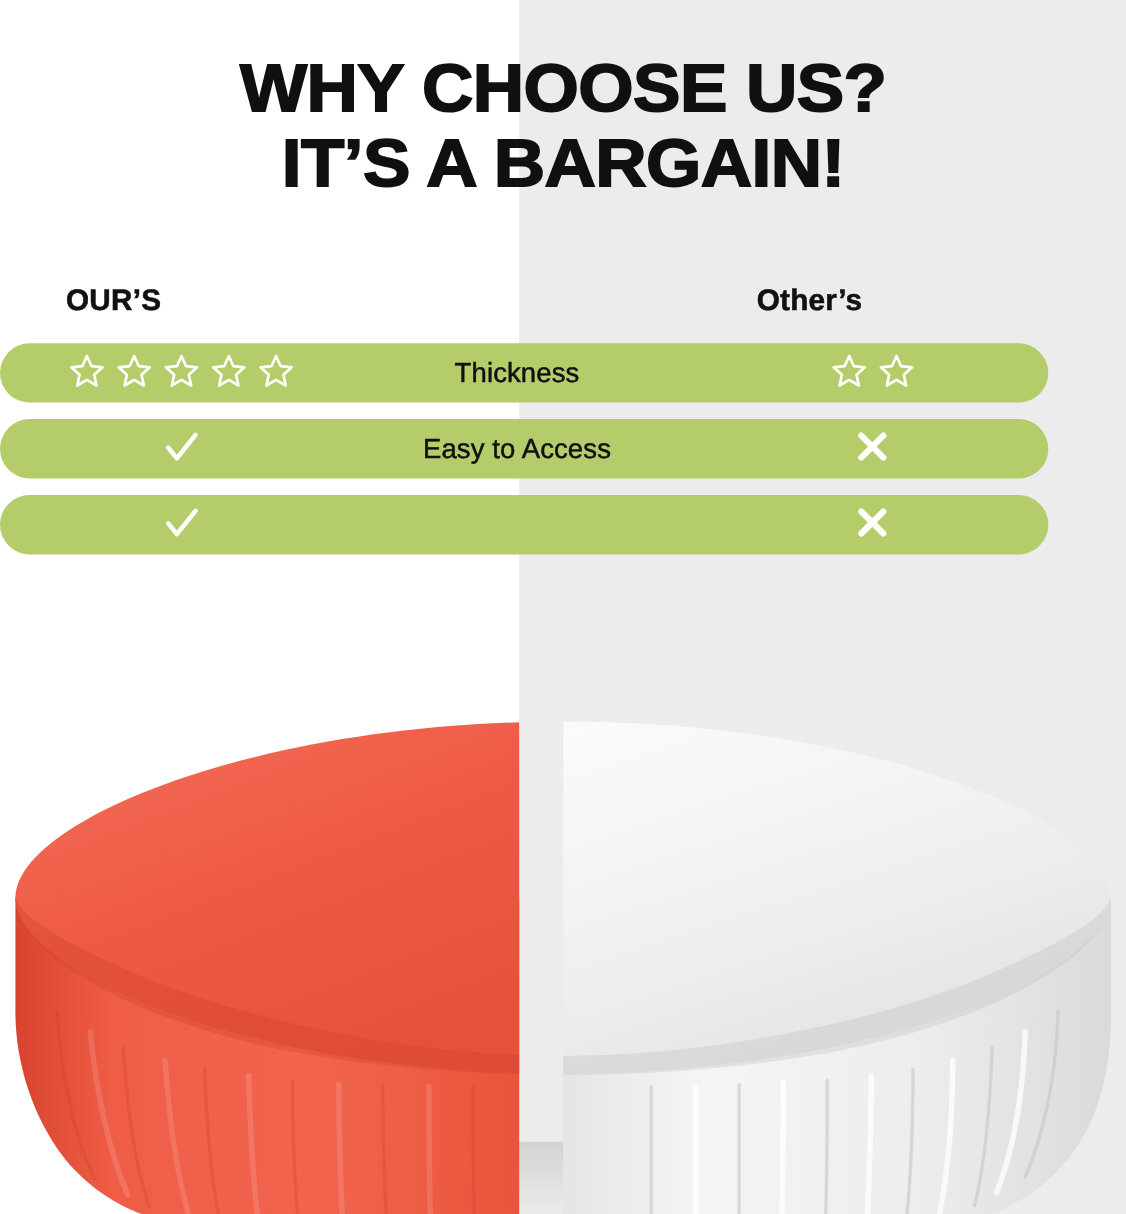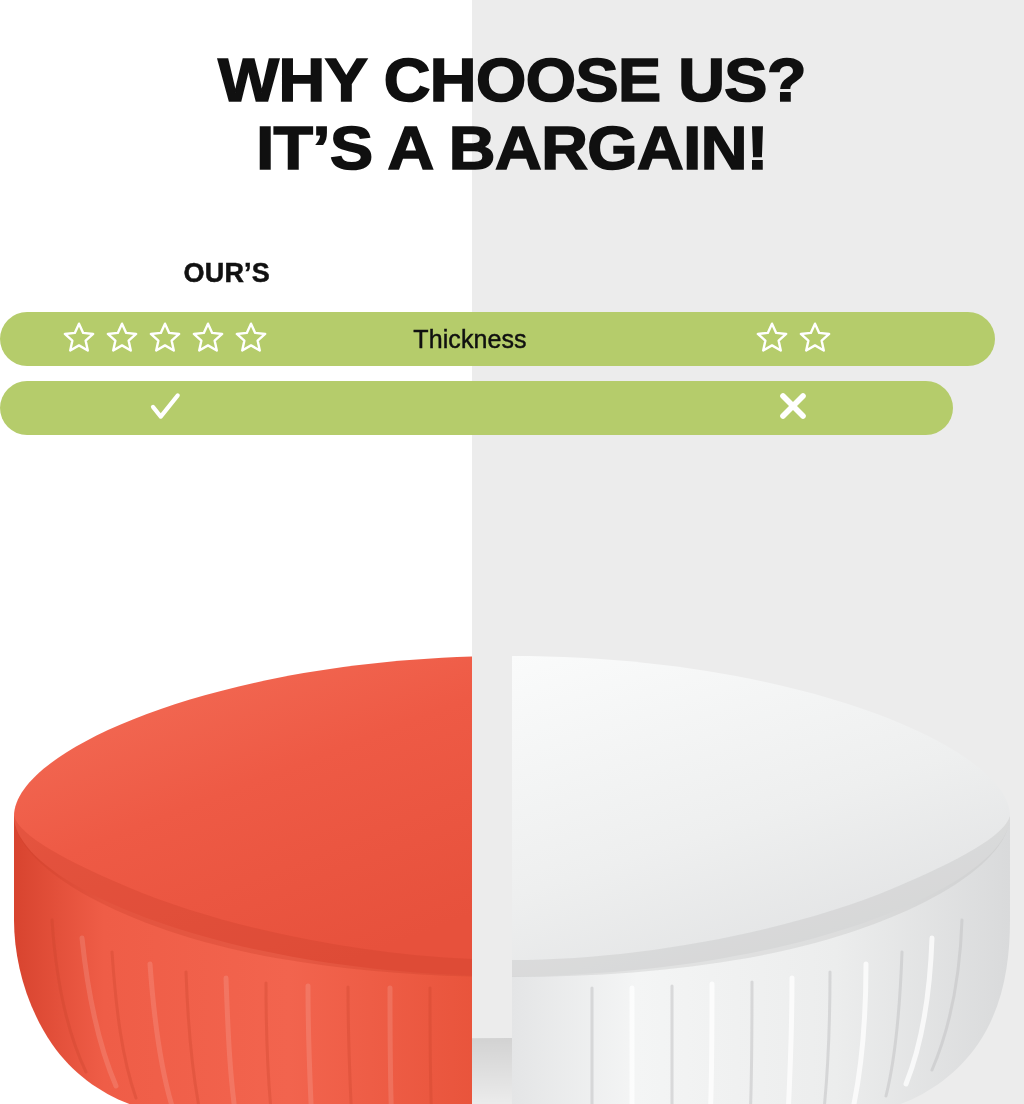--- a/index.html
+++ b/index.html
@@ -23,21 +23,21 @@
     font-stretch:condensed;
     font-size:61px;line-height:68px;letter-spacing:-0.5px;
     transform:scaleX(1.06);transform-origin:center;
     -webkit-text-stroke:1.6px #101010;
   }
 
   
   .col-head{
     position:absolute;top:256px;color:#111;font-weight:700;
     font-size:27px;line-height:34px;letter-spacing:.2px;
-    text-align:right;z-index:6;-webkit-text-stroke:.5px #111;
+    text-align:left;z-index:6;-webkit-text-stroke:.5px #111;
   }
   .col-head.ours{left:60px;width:210px;}
   .col-head.others{left:688px;width:210px;}
 
   
   .rows{position:absolute;left:0;top:312px;width:1024px;z-index:5;}
   .row{
     position:relative;width:953px;height:54px;
     background:#b5cc6b;border-radius:27px;margin-bottom:15px;
     display:flex;align-items:center;
@@ -76,23 +76,24 @@
 
   <div class="bg-left" style="background: rgb(255, 255, 255);"></div>
   <div class="bg-right" style="background: rgb(236, 236, 236); left: 472px; width: 552px;"></div>
 
   <div class="title-block">
     <span class="title-line" style="color: rgb(16, 16, 16); -webkit-text-stroke: 1.6px rgb(16, 16, 16);">WHY CHOOSE US?</span>
     <span class="title-line" style="color: rgb(16, 16, 16); -webkit-text-stroke: 1.6px rgb(16, 16, 16);">IT’S A BARGAIN!</span>
   </div>
 
   <div class="col-head ours">OUR’S</div>
+  <div class="col-head others">Other’s</div>
 
   <div class="rows" id="rows-host">
-      <div class="row" style="background: rgb(181, 204, 107); padding-left: 42px;">
+      <div class="row" style="background: rgb(181, 204, 107);">
         <div class="cell cell-ours">
           <div class="stars">
             <span class="star-ico"><svg width="34" height="34" viewBox="0 0 24 24" fill="none" stroke="#ffffff" stroke-width="1.7" stroke-linejoin="round" stroke-linecap="round">
                 <polygon points="12,2.6 14.95,9.1 22,9.85 16.7,14.6 18.2,21.5 12,17.9 5.8,21.5 7.3,14.6 2,9.85 9.05,9.1"></polygon>
               </svg></span>
             <span class="star-ico"><svg width="34" height="34" viewBox="0 0 24 24" fill="none" stroke="#ffffff" stroke-width="1.7" stroke-linejoin="round" stroke-linecap="round">
                 <polygon points="12,2.6 14.95,9.1 22,9.85 16.7,14.6 18.2,21.5 12,17.9 5.8,21.5 7.3,14.6 2,9.85 9.05,9.1"></polygon>
               </svg></span>
             <span class="star-ico"><svg width="34" height="34" viewBox="0 0 24 24" fill="none" stroke="#ffffff" stroke-width="1.7" stroke-linejoin="round" stroke-linecap="round">
                 <polygon points="12,2.6 14.95,9.1 22,9.85 16.7,14.6 18.2,21.5 12,17.9 5.8,21.5 7.3,14.6 2,9.85 9.05,9.1"></polygon>
@@ -110,20 +111,36 @@
         </div>
         <div class="cell cell-others">
           <div class="stars">
             <span class="star-ico"><svg width="34" height="34" viewBox="0 0 24 24" fill="none" stroke="#ffffff" stroke-width="1.7" stroke-linejoin="round" stroke-linecap="round">
                 <polygon points="12,2.6 14.95,9.1 22,9.85 16.7,14.6 18.2,21.5 12,17.9 5.8,21.5 7.3,14.6 2,9.85 9.05,9.1"></polygon>
               </svg></span>
             <span class="star-ico"><svg width="34" height="34" viewBox="0 0 24 24" fill="none" stroke="#ffffff" stroke-width="1.7" stroke-linejoin="round" stroke-linecap="round">
                 <polygon points="12,2.6 14.95,9.1 22,9.85 16.7,14.6 18.2,21.5 12,17.9 5.8,21.5 7.3,14.6 2,9.85 9.05,9.1"></polygon>
               </svg></span>
           </div>
+        </div>
+      </div>
+      <div class="row" style="background: rgb(181, 204, 107);">
+        <div class="cell cell-ours">
+          <span class="mark"><svg width="34" height="34" viewBox="0 0 24 24" fill="none" stroke="#ffffff" stroke-width="2.9" stroke-linecap="round" stroke-linejoin="round">
+              <path d="M3.5 12.6 L9 19.5 L21 4.5"></path>
+            </svg></span>
+        </div>
+        <div class="cell cell-feature">
+          <span class="feature-text">Easy to Access</span>
+        </div>
+        <div class="cell cell-others">
+          <span class="mark"><svg width="32" height="32" viewBox="0 0 24 24" fill="none" stroke="#ffffff" stroke-width="4.2" stroke-linecap="round">
+              <path d="M4.5 4.5 L19.5 19.5"></path>
+              <path d="M19.5 4.5 L4.5 19.5"></path>
+            </svg></span>
         </div>
       </div>
       <div class="row" style="background: rgb(181, 204, 107);">
         <div class="cell cell-ours">
           <span class="mark"><svg width="34" height="34" viewBox="0 0 24 24" fill="none" stroke="#ffffff" stroke-width="2.9" stroke-linecap="round" stroke-linejoin="round">
               <path d="M3.5 12.6 L9 19.5 L21 4.5"></path>
             </svg></span>
         </div>
         <div class="cell cell-others">
           <span class="mark"><svg width="32" height="32" viewBox="0 0 24 24" fill="none" stroke="#ffffff" stroke-width="4.2" stroke-linecap="round">

